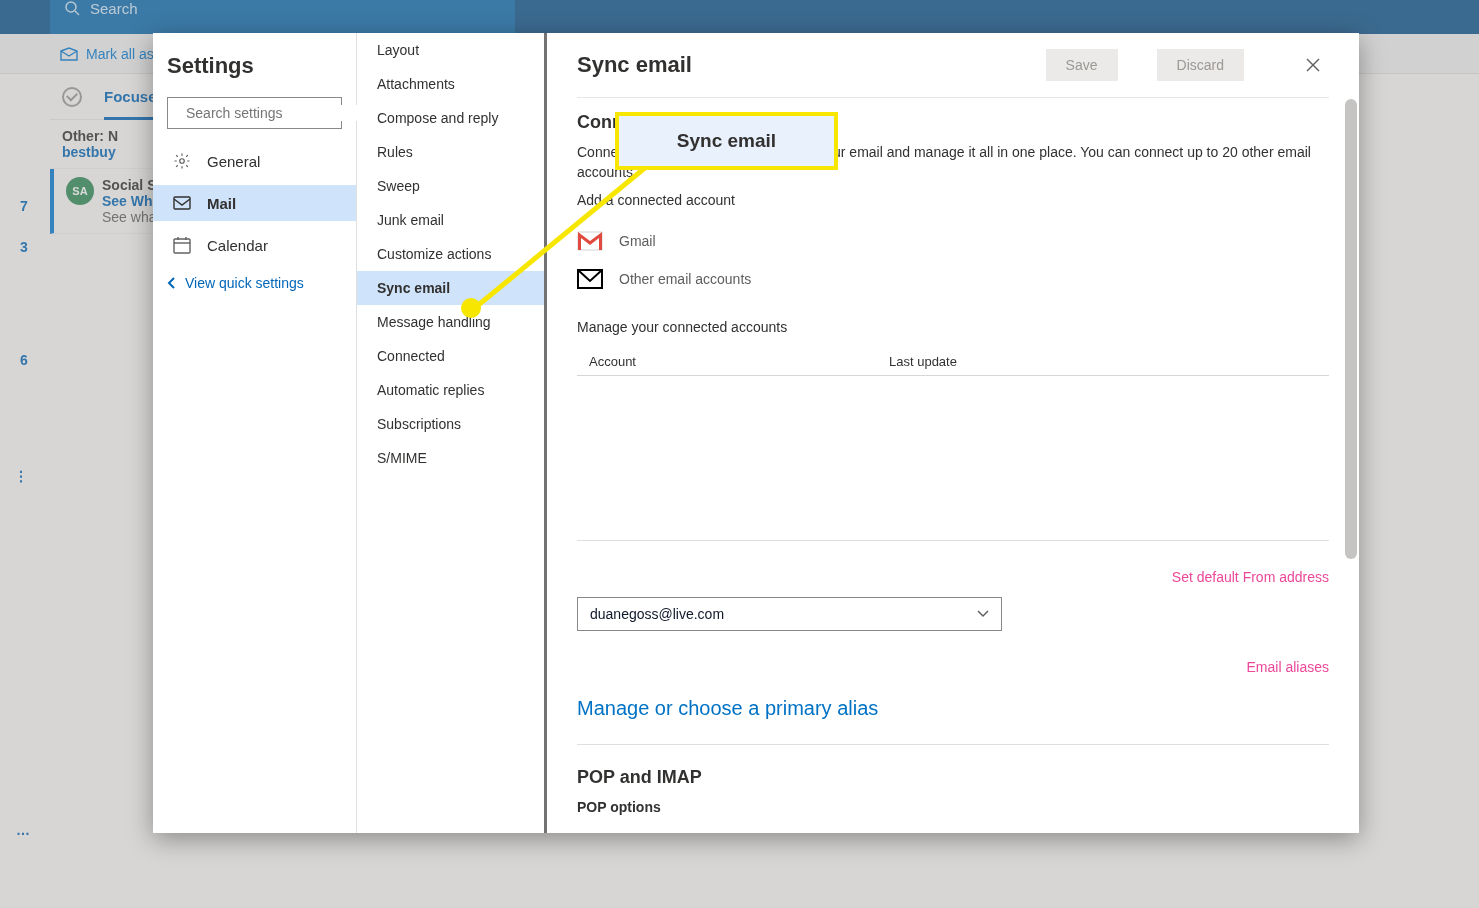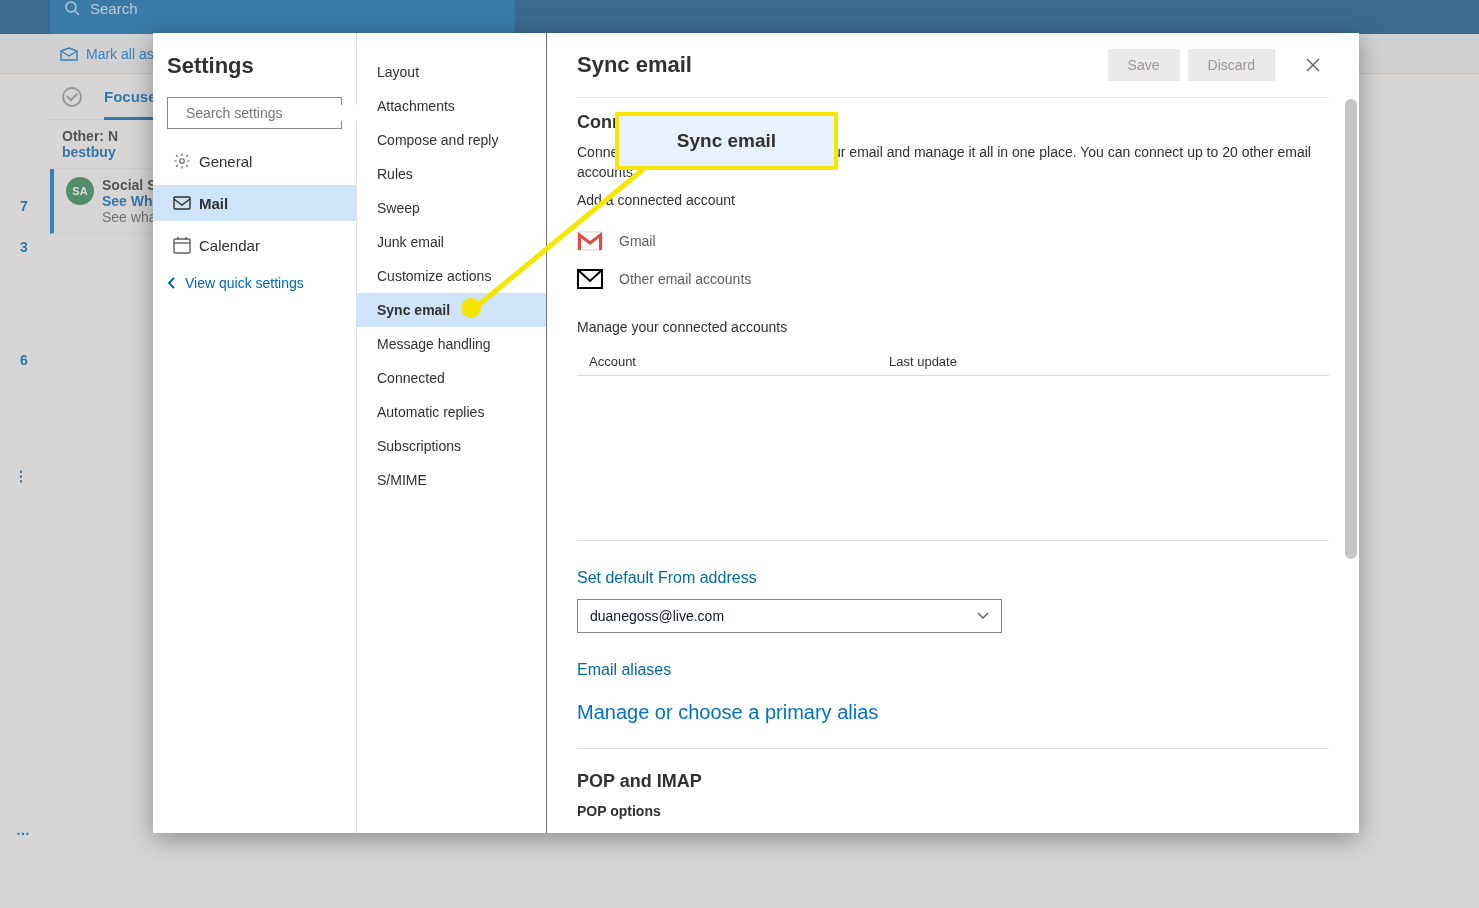--- a/index.html
+++ b/index.html
@@ -35,39 +35,39 @@
   .avatar{width:28px;height:28px;border-radius:50%;background:#2e8b57;color:#fff;font-size:11px;font-weight:700;display:inline-flex;align-items:center;justify-content:center;margin-right:8px;}
   .msg-row{display:flex;align-items:flex-start;}
   
   .dim{position:absolute;inset:0;background:rgba(150,150,150,0.35);}
   
   .dialog{position:absolute;left:153px;top:33px;right:120px;height:800px;background:#fff;box-shadow:0 6px 24px rgba(0,0,0,.35);display:flex;}
   .col1{width:204px;border-right:1px solid #e1dfdd;padding:20px 14px 0 14px;}
   .settings-h{font-size:22px;font-weight:600;color:#323130;margin-bottom:18px;}
   .search-settings{height:32px;border:1px solid #8a8886;display:flex;align-items:center;padding:0 10px;color:#616161;gap:8px;margin-bottom:14px;}
   .search-settings input{flex:1;border:none;outline:none;font-size:14px;color:#323130;}
-  .cat-item{height:36px;display:flex;align-items:center;gap:8px;padding:0 6px;color:#323130;font-size:15px;cursor:pointer;}
+  .cat-item{height:36px;display:flex;align-items:center;gap:16px;padding:0 6px;color:#323130;font-size:15px;cursor:pointer;}
   .cat-item.selected{background:#cfe4fa;font-weight:600;margin:6px -14px;padding:0 20px;}
   .quick-link{display:flex;align-items:center;gap:8px;color:#0066b8;font-size:14px;margin-top:12px;cursor:pointer;}
-  .col2{width:190px;border-right:1px solid #737373;padding-top:22px;}
+  .col2{width:190px;border-right:3px solid #737373;padding-top:0;}
   .sub-item{height:34px;display:flex;align-items:center;padding:0 20px;font-size:14px;color:#323130;cursor:pointer;}
   .sub-item.selected{background:#cfe4fa;font-weight:600;}
   .col3{flex:1;padding:16px 30px 0 30px;position:relative;overflow:hidden;}
   .pane-head{display:flex;align-items:center;justify-content:space-between;margin-bottom:14px;border-bottom:1px solid #e6e6e6;padding-bottom:16px;}
   .pane-title{font-size:22px;font-weight:600;color:#323130;}
   .btn{height:32px;padding:0 20px;font-size:14px;background:#eceae8;color:#9b9896;border:none;cursor:default;margin-left:8px;}
   .close-x{width:32px;height:32px;display:inline-flex;align-items:center;justify-content:center;color:#616161;margin-left:22px;font-size:18px;cursor:pointer;}
   .sec-h{font-size:18px;font-weight:600;color:#323130;margin-top:10px;margin-bottom:10px;}
   .body-txt{font-size:14px;color:#323130;line-height:1.4;margin-bottom:10px;}
   .add-link{font-size:14px;color:#323130;margin-bottom:14px;}
   .acct-row{height:38px;display:flex;align-items:center;gap:16px;font-size:14px;color:#605e5c;cursor:pointer;}
   .acct-row svg{flex:0 0 auto;}
   .tbl-head{display:flex;font-size:13px;color:#323130;padding:6px 12px;border-bottom:1px solid #d6d6d6;}
   .tbl-head .c1{width:300px;}
-  .sel-label{font-size:16px;color:#0369a1;margin-top:28px;margin-bottom:12px;}
+  .sel-label{font-size:14px;color:#ec4899;margin-top:28px;margin-bottom:12px;text-align:right;}
   .dropdown{width:425px;height:34px;border:1px solid #8a8886;display:flex;align-items:center;justify-content:space-between;padding:0 12px;font-size:14px;color:#0f172a;cursor:pointer;}
   .alias-link{color:#0072c6;font-size:20px;cursor:pointer;margin-top:10px;display:inline-block;}
   .scrollbar{position:absolute;right:2px;top:66px;width:12px;height:460px;background:#c6c4c2;border-radius:6px;}
   
   .callout{position:absolute;left:615px;top:112px;width:223px;height:58px;background:#e8f1fc;border:4px solid #f7e600;display:flex;align-items:center;justify-content:center;font-size:19px;font-weight:600;color:#323130;z-index:50;}
   .callout-line{position:absolute;left:471px;top:167px;width:180px;height:150px;z-index:49;pointer-events:none;}
   .callout-dot{position:absolute;left:461px;top:298px;width:20px;height:20px;background:#f7e600;border-radius:50%;z-index:50;}
   hr.sec-div{border:none;border-top:1px solid #e1dfdd;margin-top:24px;}
 </style>
 </head>
@@ -179,21 +179,21 @@
       <div class="sub-item">Message handling</div>
       <div class="sub-item">Connected</div>
       <div class="sub-item">Automatic replies</div>
       <div class="sub-item">Subscriptions</div>
       <div class="sub-item">S/MIME</div>
     </div>
 
   <div class="col3">
     <div class="pane-head">
       <div class="pane-title">Sync email</div>
-      <div style="display:flex;align-items:flex-start;">
+      <div style="display:flex;align-items:flex-start;gap:31px;">
         <button class="btn">Save</button>
         <button class="btn">Discard</button>
         <span class="close-x">
           <svg width="14" height="14" viewBox="0 0 14 14" stroke="#616161" stroke-width="1.4">
               <line x1="1" y1="1" x2="13" y2="13"></line>
               <line x1="13" y1="1" x2="1" y2="13"></line>
             </svg>
         </span>
       </div>
     </div>

